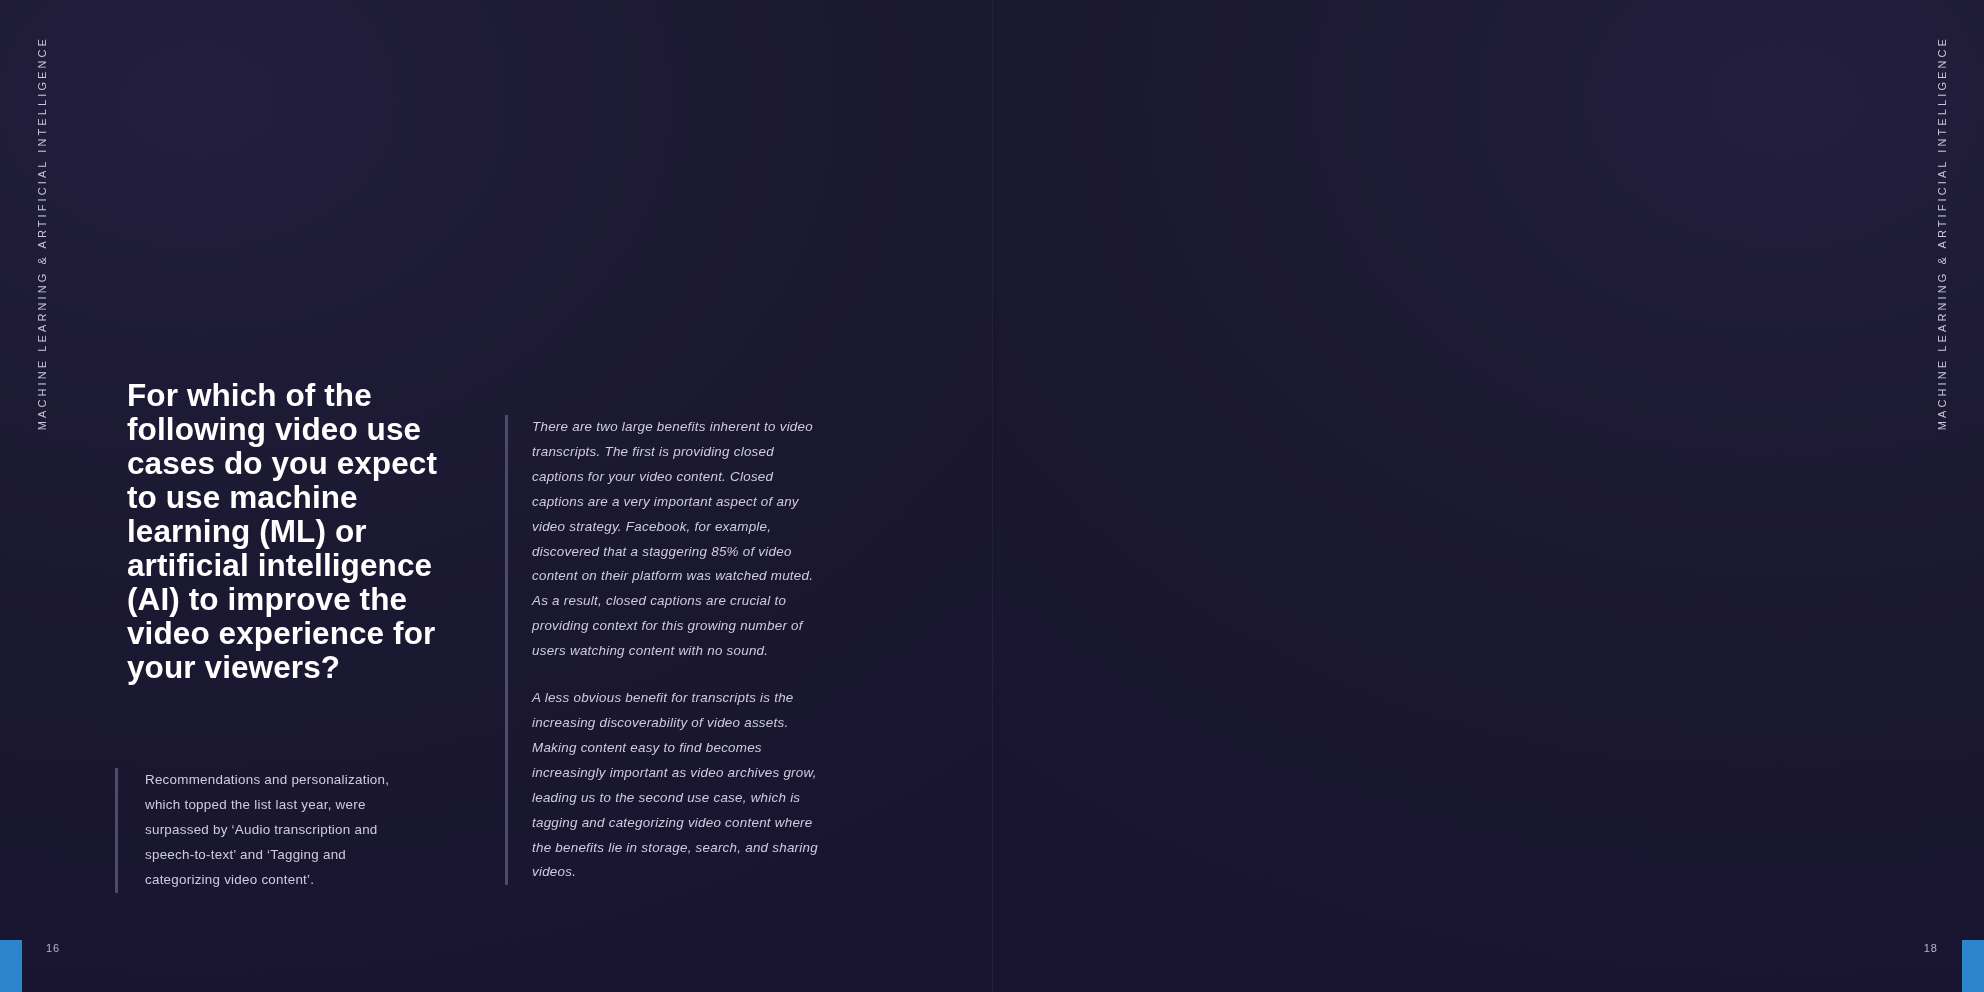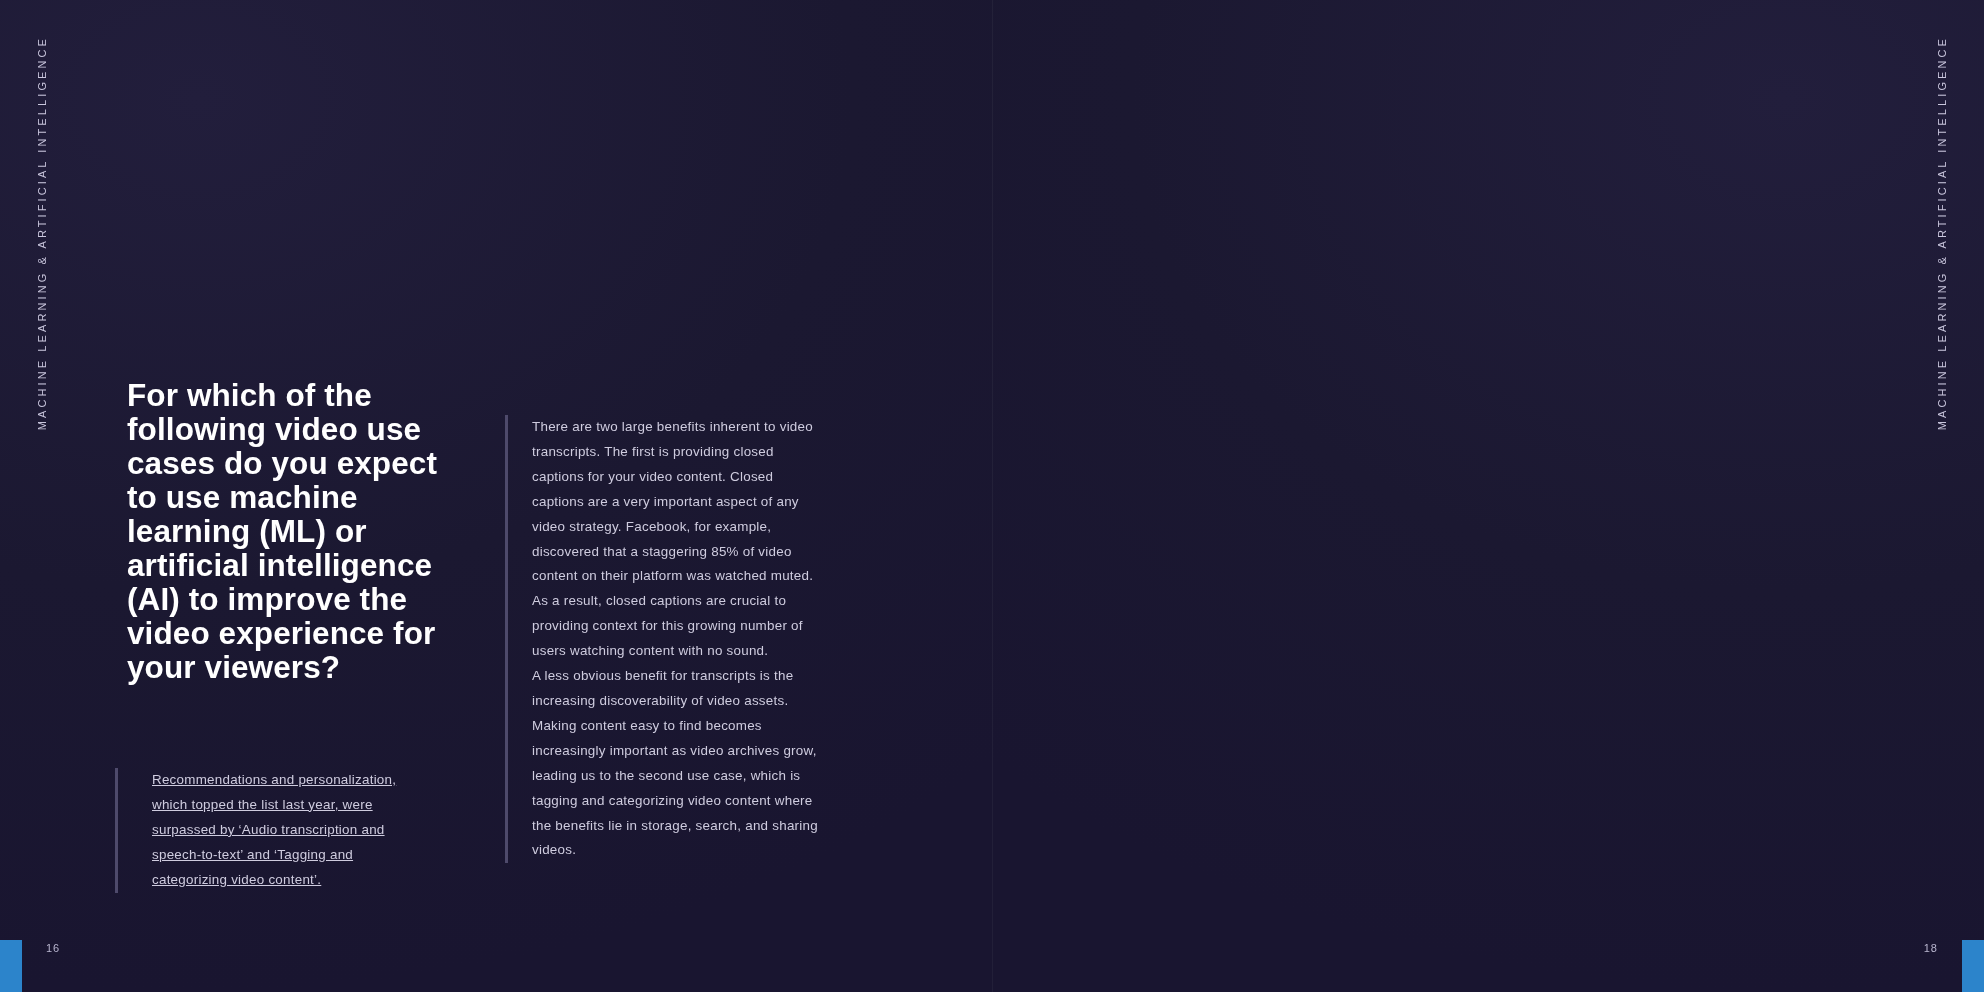--- a/index.html
+++ b/index.html
@@ -68,44 +68,44 @@
     font-size:31.5px;
     line-height:34px;
     color:#ffffff;
     font-weight:700;
     letter-spacing:0.1px;
   }
   .pullquote {
     position:absolute;
     left:115px; top:768px;
     width:300px;
-    padding-left:34px;
+    padding-left:27px;
     border-left:3px solid #4e4a6b;
     font-size:13.4px;
     line-height:24.9px;
     color:#cfccdf;
     letter-spacing:0.25px;
-    text-decoration:underline;
   }
 
   
   .bodycol {
     position:absolute;
     left:505px; top:415px;
     width:320px;
     padding-left:24px;
     border-left:3px solid #4e4a6b;
+    font-style:italic;
   }
   .bodycol p {
     font-size:13.4px;
     line-height:24.9px;
     color:#cfccdf;
     letter-spacing:0.25px;
   }
-  .bodycol p + p { }
+  .bodycol p + p { margin-top:22px; }
 </style>
 </head>
 <body>
 
 <div id="spread">
 
   <div class="page left">
 
     <div class="vrun l">MACHINE LEARNING &amp; ARTIFICIAL INTELLIGENCE</div>
 

